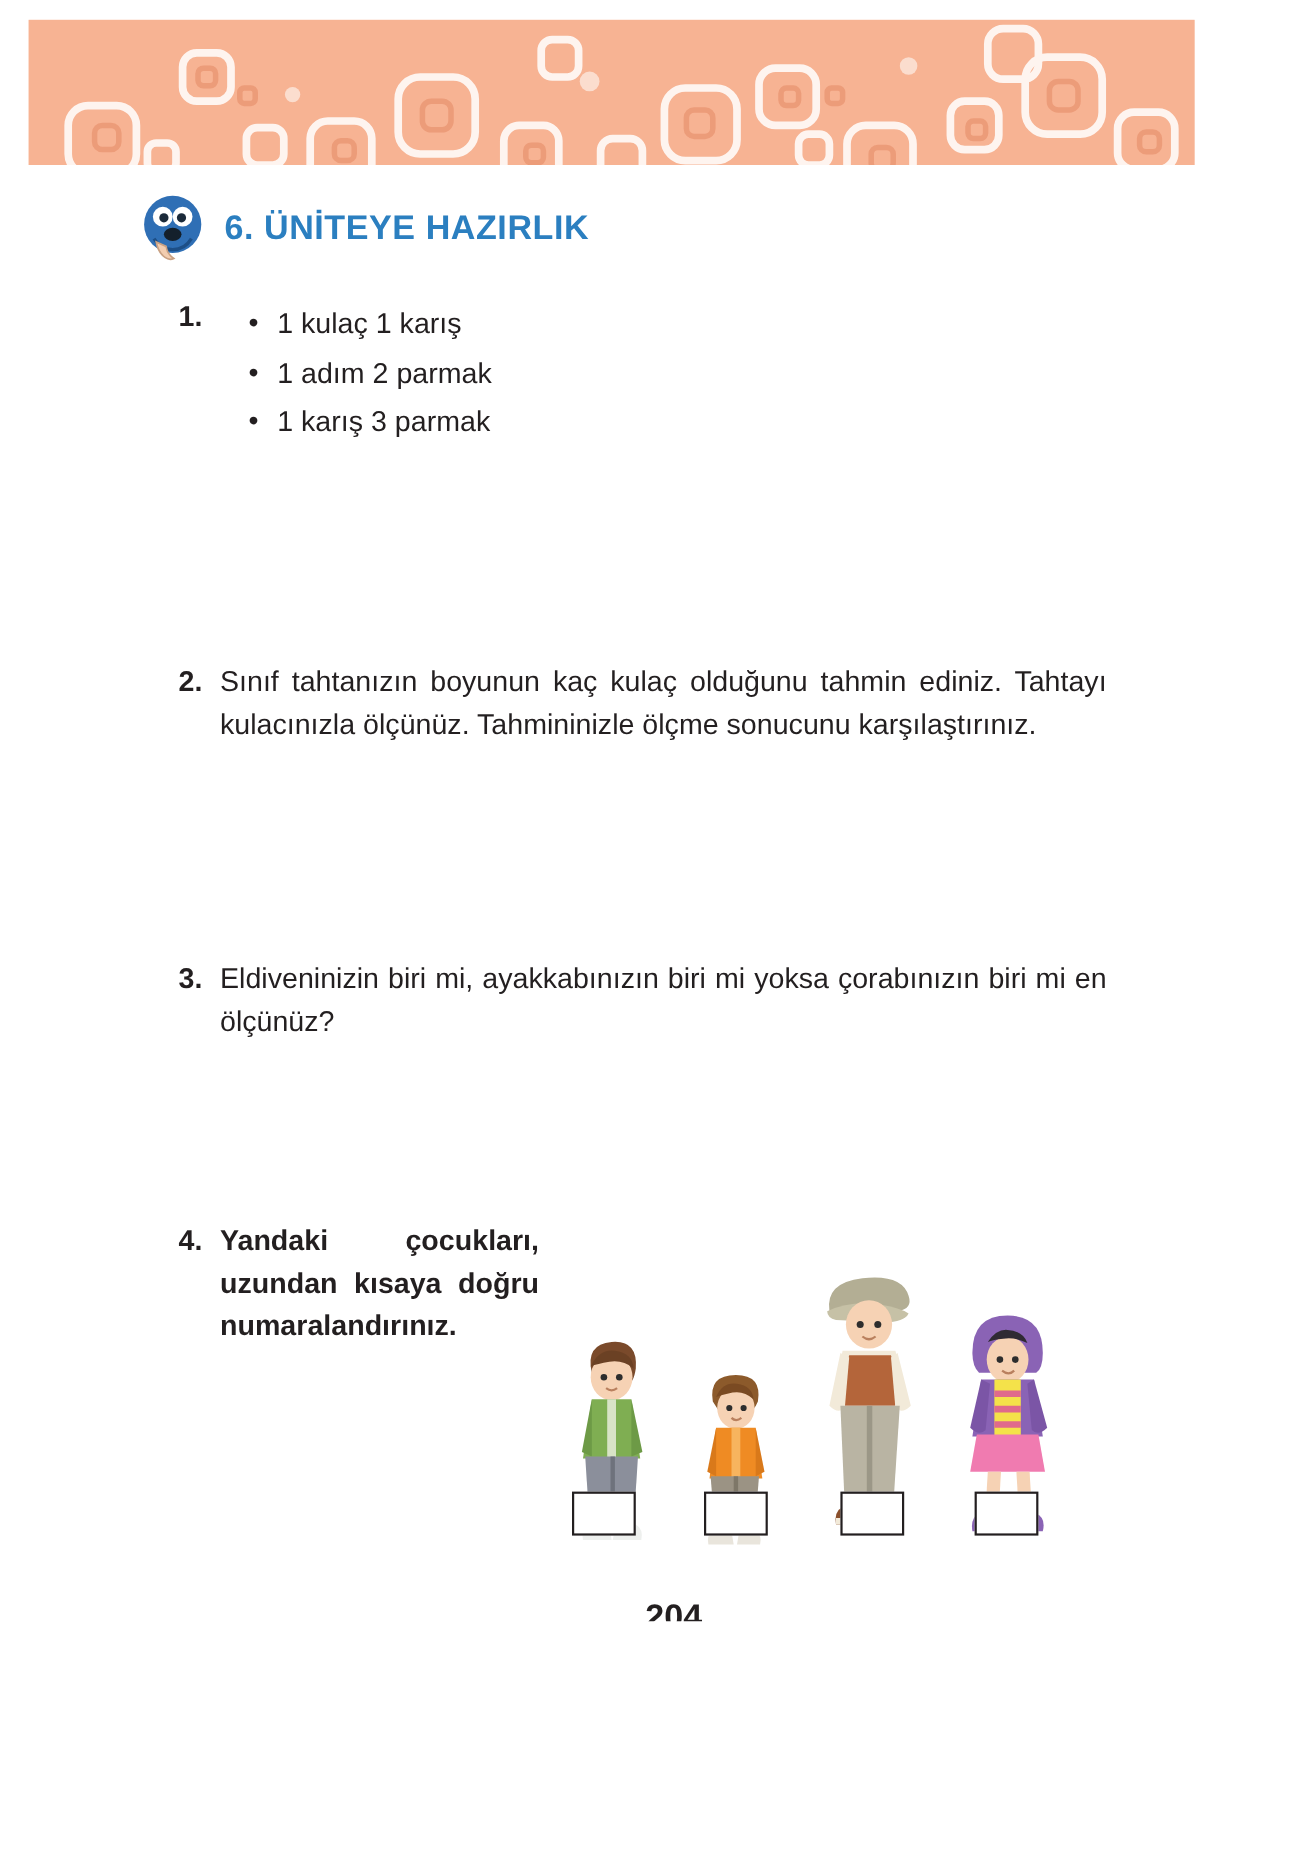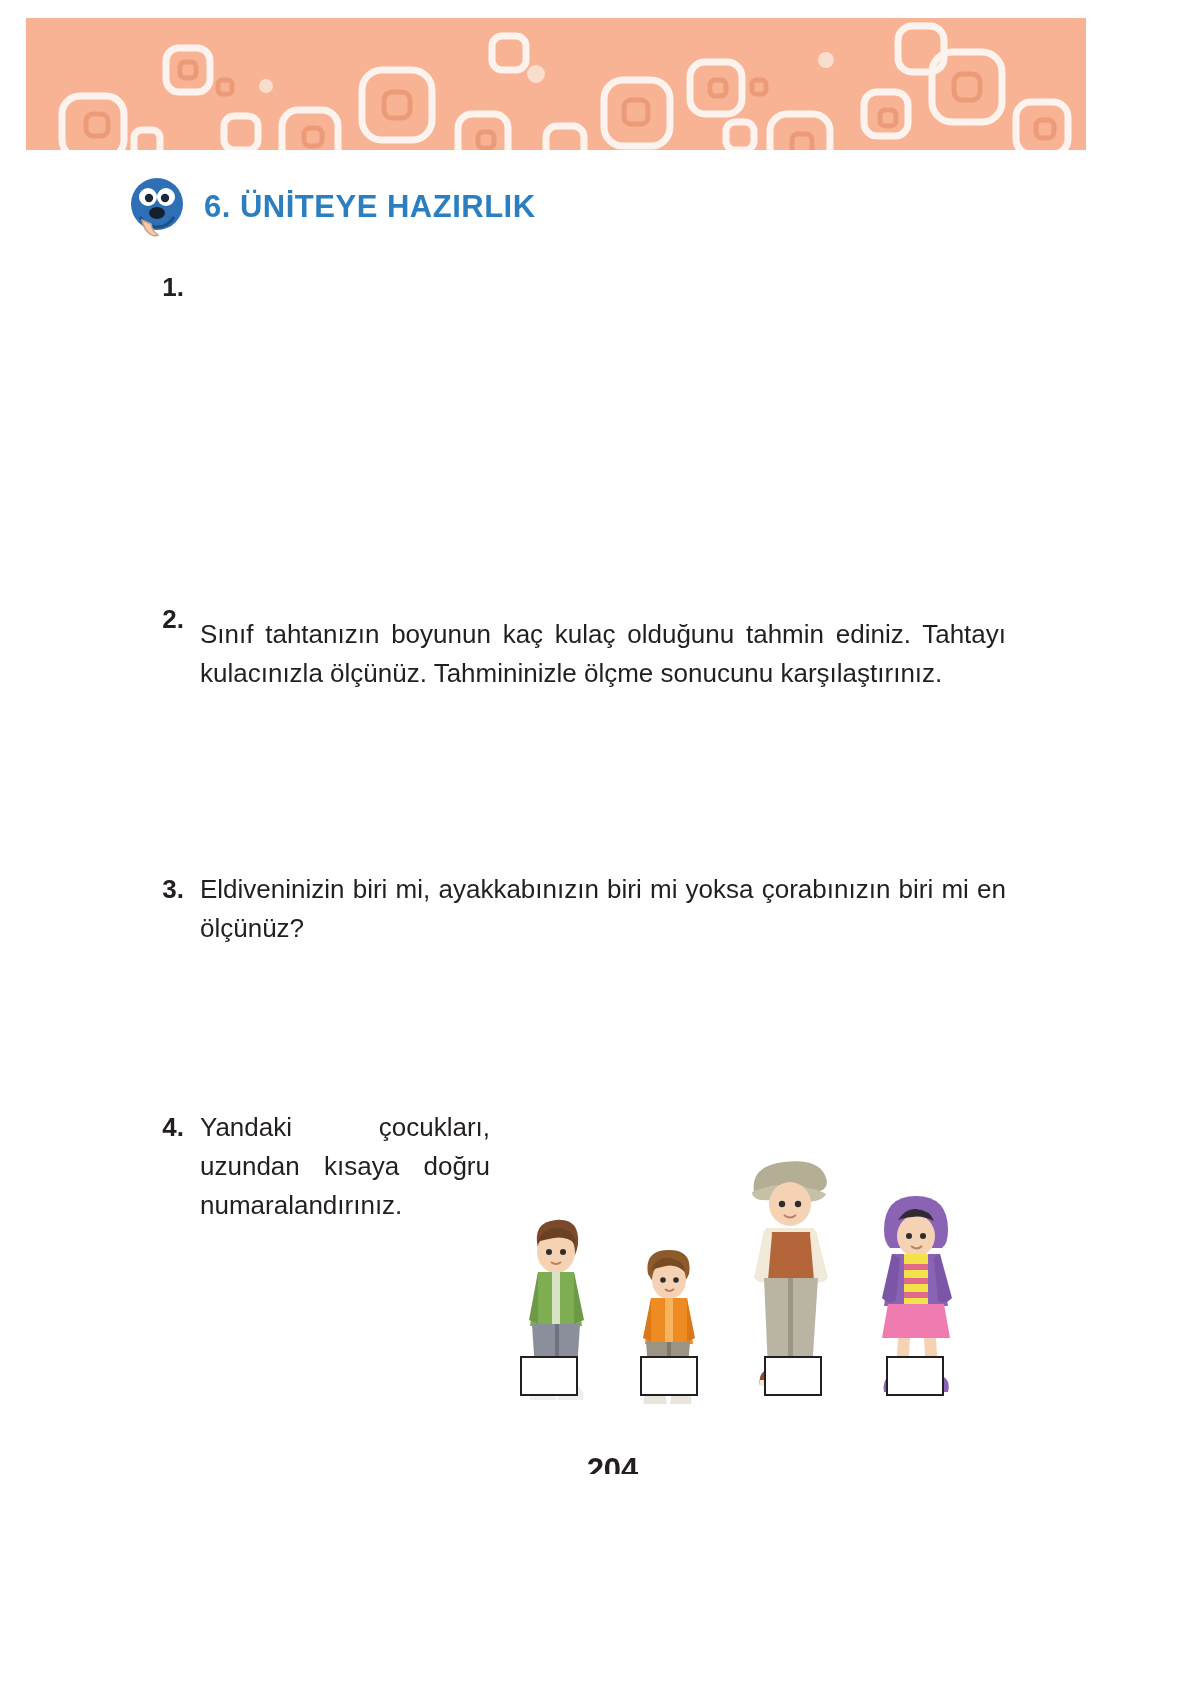--- a/index.html
+++ b/index.html
@@ -94,25 +94,25 @@
     content: "•";
     position: absolute;
     left: -26px;
     top: -1px;
     font-size: 26px;
   }
 
   #q1 { left: 126px; top: 268px; width: 880px; }
   #q1 .q-body { width: 806px; }
   #q2 { left: 126px; top: 600px; width: 880px; }
-  #q2 .q-body { width: 806px; margin-top: 15px; }
+  #q2 .q-body { width: 806px; }
   #q3 { left: 126px; top: 870px; width: 880px; }
   #q3 .q-body { width: 806px; }
   #q4 { left: 126px; top: 1108px; width: 420px; }
-  #q4 .q-body { width: 290px; }
+  #q4 .q-body { width: 290px; font-weight: bold; }
 
   
   .kids {
     position: absolute;
     left: 498px;
     top: 1090px;
     width: 520px;
     height: 330px;
   }
   .kid {
@@ -209,20 +209,25 @@
         <path d="M14 41 q6 10 17 10 q11 0 17 -10" fill="none" stroke="#1d4f87" stroke-width="3"></path>
         <path d="M16 44 q2 10 8 14 q4 3 8 1 q-6 -4 -7 -11 z" fill="#f2cdb0" stroke="#c9a183" stroke-width="1.5"></path>
       </svg>
     </div>
     <div class="heading-title">6. ÜNİTEYE HAZIRLIK</div>
   </div>
 
   <div class="q" id="q1">
     <div class="q-num">1.</div>
     <div class="q-body">
+      <ul class="bullets">
+        <li>1 kulaç 1 karış</li>
+        <li>1 adım 2 parmak</li>
+        <li>1 karış 3 parmak</li>
+      </ul>
     </div>
   </div>
 
   <div class="q" id="q2">
     <div class="q-num">2.</div>
     <div class="q-body">
       <p>Sınıf tahtanızın boyunun kaç kulaç olduğunu tahmin ediniz. Tahtayı kulacınızla ölçünüz. Tahmininizle ölçme sonucunu karşılaştırınız.</p>
     </div>
   </div>
 

